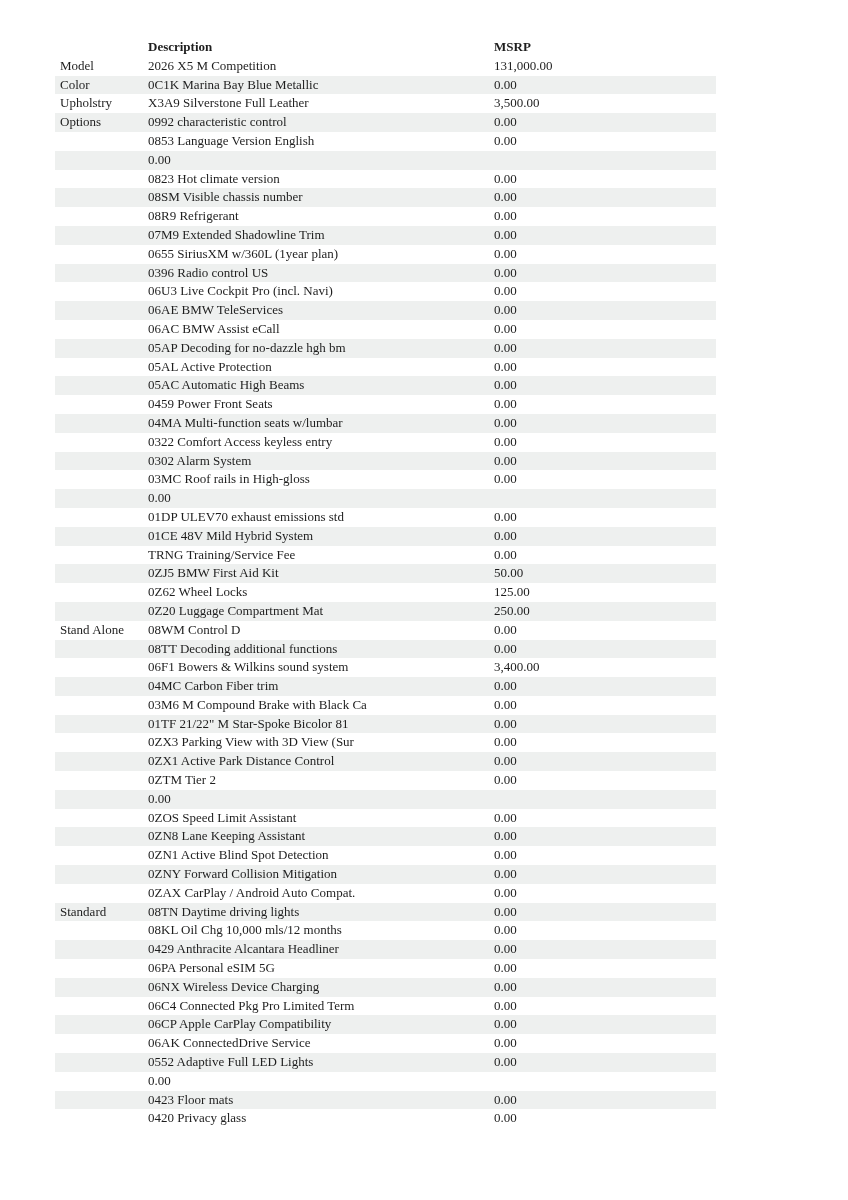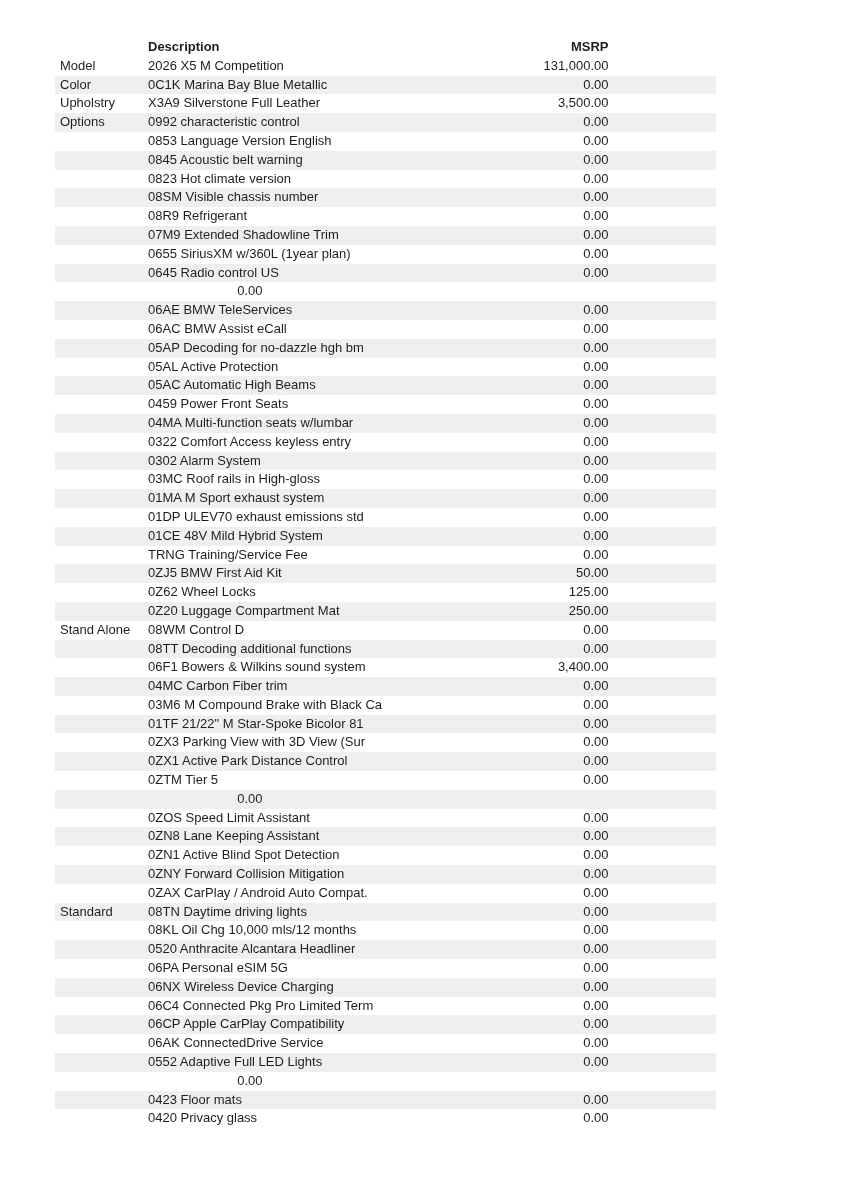--- a/index.html
+++ b/index.html
@@ -1,42 +1,42 @@
 <!DOCTYPE html>
 <html><head>
 <meta charset="utf-8">
 <style>
   html, body { margin: 0; padding: 0; background: #ffffff; }
   .page {
     position: relative;
     width: 716px;
     height: 1200px;
     background: #ffffff;
-    font-family: Liberation Sans, sans-serif;
+    font-family: Liberation Serif, serif;
     color: #1e1e1e;
     overflow: hidden;
   }
   .table {
     position: absolute;
     left: 55px;
     top: 38px;
     width: 737px;
   }
   .row {
     display: flex;
     align-items: center;
     height: 18.8px;
     font-size: 13px;
     line-height: 18.8px;
   }
   #rows .row:nth-child(even) { background: #eef0ef; }
   .cell { white-space: nowrap; overflow: hidden; }
   .cat  { width: 93px;  padding-left: 5px; box-sizing: border-box; }
   .desc { width: 346px; }
-  .msrp { width: 114.5px; text-align: right; }
+  .msrp { width: 114.5px; }
   .pad  { flex: 1; }
   .header .cell { font-weight: bold; }
 </style>
 </head>
 <body>
 
 <div class="page">
   <div class="table">
     <div class="row header">
       <span class="cell cat"></span>
@@ -70,21 +70,20 @@
           <span class="cell pad"></span>
         </div>
         <div class="row">
           <span class="cell cat"></span>
           <span class="cell desc">0853 Language Version English</span>
           <span class="cell msrp">0.00</span>
           <span class="cell pad"></span>
         </div>
         <div class="row">
           <span class="cell cat"></span>
-          <span class="cell desc">0845 Acoustic belt warning</span>
           <span class="cell msrp">0.00</span>
           <span class="cell pad"></span>
         </div>
         <div class="row">
           <span class="cell cat"></span>
           <span class="cell desc">0823 Hot climate version</span>
           <span class="cell msrp">0.00</span>
           <span class="cell pad"></span>
         </div>
         <div class="row">
@@ -106,26 +105,27 @@
           <span class="cell pad"></span>
         </div>
         <div class="row">
           <span class="cell cat"></span>
           <span class="cell desc">0655 SiriusXM w/360L (1year plan)</span>
           <span class="cell msrp">0.00</span>
           <span class="cell pad"></span>
         </div>
         <div class="row">
           <span class="cell cat"></span>
-          <span class="cell desc">0645 Radio control US</span>
-          <span class="cell msrp">0.00</span>
-          <span class="cell pad"></span>
-        </div>
-        <div class="row">
-          <span class="cell cat"></span>
+          <span class="cell desc">0396 Radio control US</span>
+          <span class="cell msrp">0.00</span>
+          <span class="cell pad"></span>
+        </div>
+        <div class="row">
+          <span class="cell cat"></span>
+          <span class="cell desc">06U3 Live Cockpit Pro (incl. Navi)</span>
           <span class="cell msrp">0.00</span>
           <span class="cell pad"></span>
         </div>
         <div class="row">
           <span class="cell cat"></span>
           <span class="cell desc">06AE BMW TeleServices</span>
           <span class="cell msrp">0.00</span>
           <span class="cell pad"></span>
         </div>
         <div class="row">
@@ -177,21 +177,20 @@
           <span class="cell pad"></span>
         </div>
         <div class="row">
           <span class="cell cat"></span>
           <span class="cell desc">03MC Roof rails in High-gloss</span>
           <span class="cell msrp">0.00</span>
           <span class="cell pad"></span>
         </div>
         <div class="row">
           <span class="cell cat"></span>
-          <span class="cell desc">01MA M Sport exhaust system</span>
           <span class="cell msrp">0.00</span>
           <span class="cell pad"></span>
         </div>
         <div class="row">
           <span class="cell cat"></span>
           <span class="cell desc">01DP ULEV70 exhaust emissions std</span>
           <span class="cell msrp">0.00</span>
           <span class="cell pad"></span>
         </div>
         <div class="row">
@@ -267,21 +266,21 @@
           <span class="cell pad"></span>
         </div>
         <div class="row">
           <span class="cell cat"></span>
           <span class="cell desc">0ZX1 Active Park Distance Control</span>
           <span class="cell msrp">0.00</span>
           <span class="cell pad"></span>
         </div>
         <div class="row">
           <span class="cell cat"></span>
-          <span class="cell desc">0ZTM Tier 5</span>
+          <span class="cell desc">0ZTM Tier 2</span>
           <span class="cell msrp">0.00</span>
           <span class="cell pad"></span>
         </div>
         <div class="row">
           <span class="cell cat"></span>
           <span class="cell msrp">0.00</span>
           <span class="cell pad"></span>
         </div>
         <div class="row">
           <span class="cell cat"></span>
@@ -320,21 +319,21 @@
           <span class="cell pad"></span>
         </div>
         <div class="row">
           <span class="cell cat"></span>
           <span class="cell desc">08KL Oil Chg 10,000 mls/12 months</span>
           <span class="cell msrp">0.00</span>
           <span class="cell pad"></span>
         </div>
         <div class="row">
           <span class="cell cat"></span>
-          <span class="cell desc">0520 Anthracite Alcantara Headliner</span>
+          <span class="cell desc">0429 Anthracite Alcantara Headliner</span>
           <span class="cell msrp">0.00</span>
           <span class="cell pad"></span>
         </div>
         <div class="row">
           <span class="cell cat"></span>
           <span class="cell desc">06PA Personal eSIM 5G</span>
           <span class="cell msrp">0.00</span>
           <span class="cell pad"></span>
         </div>
         <div class="row">

